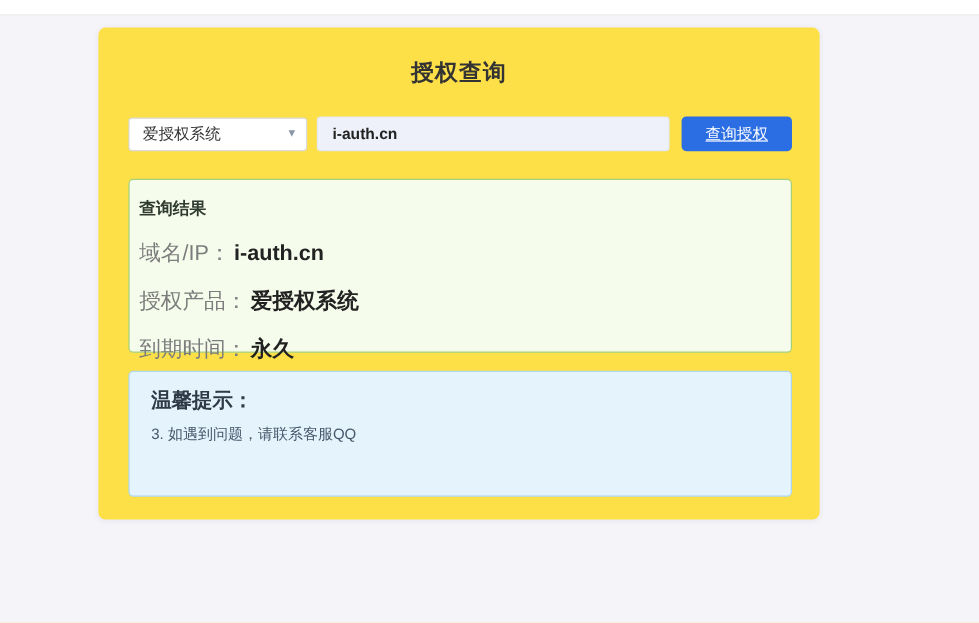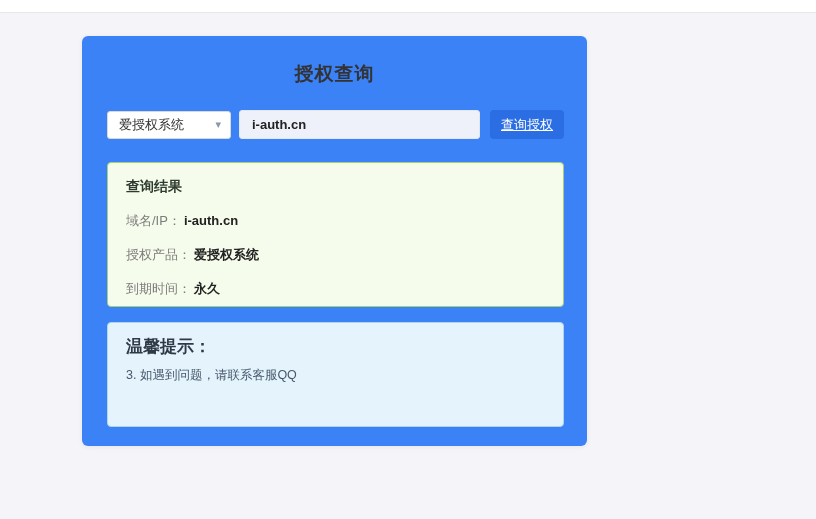--- a/index.html
+++ b/index.html
@@ -8,22 +8,22 @@
     font-family: "Liberation Sans", "DejaVu Sans", sans-serif;
     background: #f4f4f9;
     position: relative;
     overflow: hidden;
   }
   .top-bar {
     position: absolute; left: 0; top: 0; width: 816px; height: 13px;
     background: #ffffff; border-bottom: 1px solid #e8e8ea;
   }
   .card {
-    position: absolute; left: 82px; top: 36px; width: 505px; height: 410px;
-    background: #3b82f6; border-radius: 6px;
+    position: absolute; left: 82px; top: 23px; width: 601px; height: 410px;
+    background: #fde047; border-radius: 6px;
     box-shadow: 0 1px 5px rgba(40,40,70,0.07);
   }
   .page-title {
     margin-top: 25px; text-align: center;
     font-size: 19px; font-weight: bold; color: #333;
     letter-spacing: 1px;
   }
   .query-row {
     margin: 23px 23px 0 25px;
     display: flex; align-items: center;
@@ -46,26 +46,26 @@
   .submit-button {
     width: 92px; height: 29px; margin-left: 10px;
     background: #2b6de3; border: none; border-radius: 4px;
     color: #ffffff; font-size: 13px; cursor: pointer;
     font-family: "Liberation Sans", "DejaVu Sans", sans-serif;
     text-decoration: underline;
   }
   .result-panel {
     margin: 23px 23px 0 25px; height: 145px;
     background: #f6fcec; border: 1px solid #a5d07a; border-radius: 4px;
-    padding: 15px 18px 0 18px;
+    padding: 15px 18px 0 8px;
   }
   .result-heading {
     font-size: 14px; font-weight: bold; color: #2f3b2f;
   }
-  .result-row { margin-top: 16px; font-size: 13px; }
+  .result-row { margin-top: 16px; font-size: 18px; }
   .result-label { color: #7c7c7c; }
   .result-value { color: #222; font-weight: bold; margin-left: 3px; }
   .tips-panel {
     margin: 15px 23px 0 25px; height: 105px;
     background: #e4f3fc; border: 1px solid #aed7ee; border-radius: 4px;
     padding: 12px 18px 0 18px;
   }
   .tips-heading {
     font-size: 17px; font-weight: bold; color: #2e3a46;
   }

